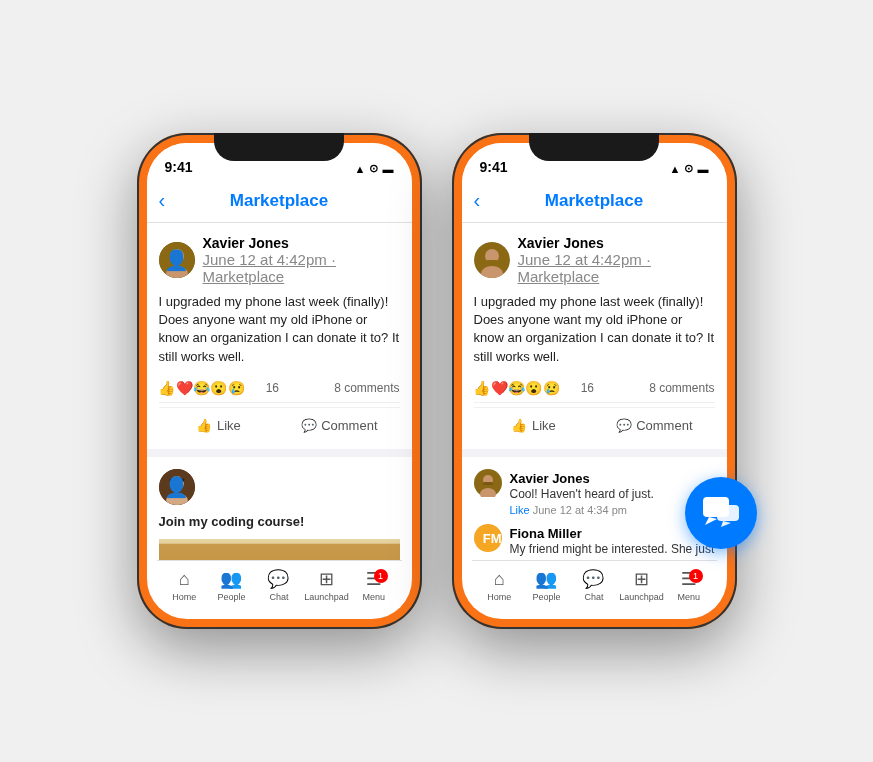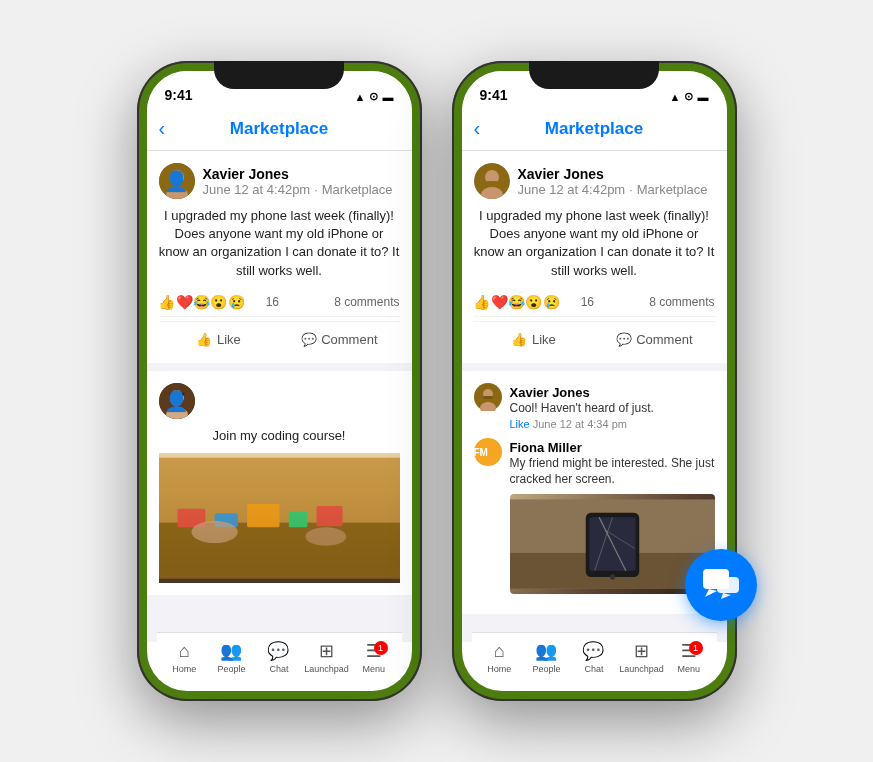--- a/index.html
+++ b/index.html
@@ -16,22 +16,22 @@
       display: flex;
       gap: 30px;
       align-items: center;
       padding: 20px;
       position: relative;
     }
 
     
     .phone {
       width: 285px;
-      height: 640px;
-      background: #4d7c0f;
+      height: 496px;
+      background: #f97316;
       border-radius: 50px;
       position: relative;
       box-shadow: 0 20px 60px rgba(0,0,0,0.4), inset 0 0 0 2px #333;
       flex-shrink: 0;
     }
     .phone::before {
       content: '';
       position: absolute;
       top: 0; left: 50%;
       transform: translateX(-50%);
@@ -142,32 +142,32 @@
       color: #fff;
       font-size: 12px;
       font-weight: 700;
     }
     .post-author {
       font-size: 14px;
       font-weight: 700;
       color: #000;
     }
     .post-meta {
-      font-size: 13px;
+      font-size: 15px;
       color: #888;
+      text-decoration: underline;
     }
     .post-text {
       font-size: 13px;
       color: #222;
       line-height: 1.4;
       margin-bottom: 8px;
-      text-align: center;
     }
     .post-bold {
-      font-weight: 400;
+      font-weight: 700;
     }
 
     
     .reactions-row {
       display: flex;
       align-items: center;
       justify-content: space-between;
       padding: 6px 0;
       border-bottom: 1px solid #f0f0f0;
       margin-bottom: 4px;
@@ -513,21 +513,21 @@
               <span class="comment-author">Xavier Jones</span>
               <div class="comment-text">Cool! Haven't heard of just.</div>
               <div class="comment-meta">
                 <span class="comment-like-link">Like</span>
                 <span>June 12 at 4:34 pm</span>
               </div>
             </div>
           </div>
 
           <div class="comment-item">
-            <div class="comment-avatar avatar-fm" style="background:#F5A623;color:#fff;font-size:10px;font-weight:700;width:28px;height:28px;border-radius:50%;display:flex;align-items:center;justify-content:flex-start;">
+            <div class="comment-avatar avatar-fm" style="background:#F5A623;color:#fff;font-size:13px;font-weight:700;width:28px;height:28px;border-radius:50%;display:flex;align-items:center;justify-content:flex-end;">
               <span>FM</span>
             </div>
             <div class="comment-body">
               <span class="comment-author">Fiona Miller</span>
               <div class="comment-text">My friend might be interested. She just cracked her screen.</div>
               
               <div class="phone-broken-image" style="margin-top:6px;">
                 <div class="phone-scene">
                   <svg width="100%" height="100%" viewBox="0 0 230 100">
                     <rect width="230" height="100" fill="#8B7355"></rect>

